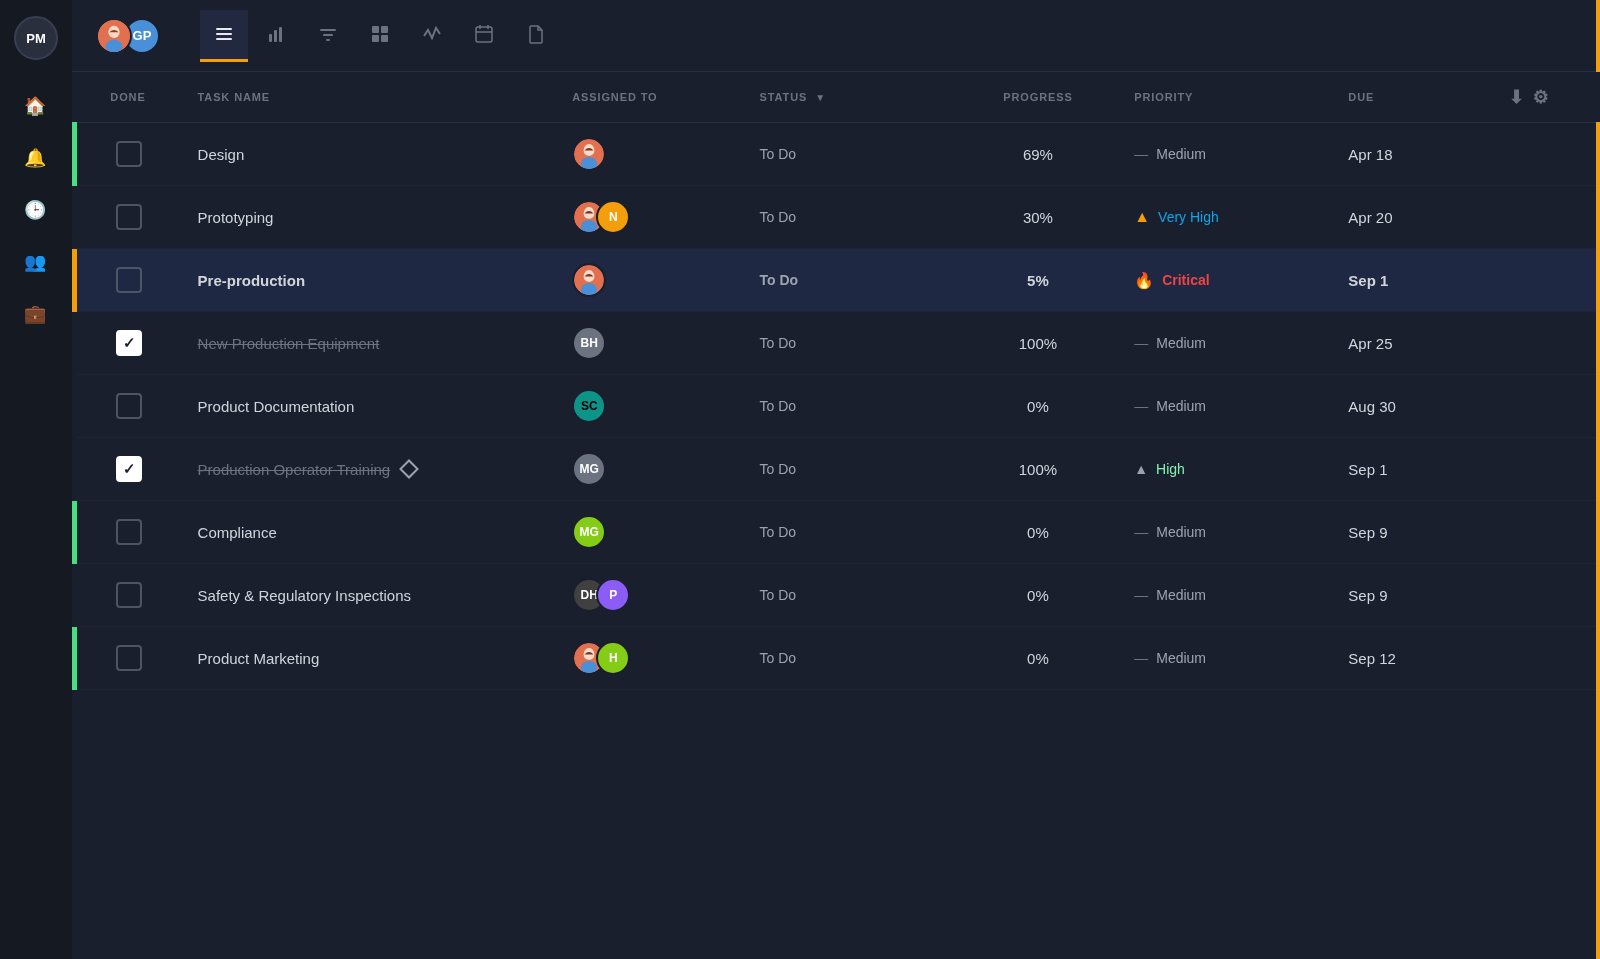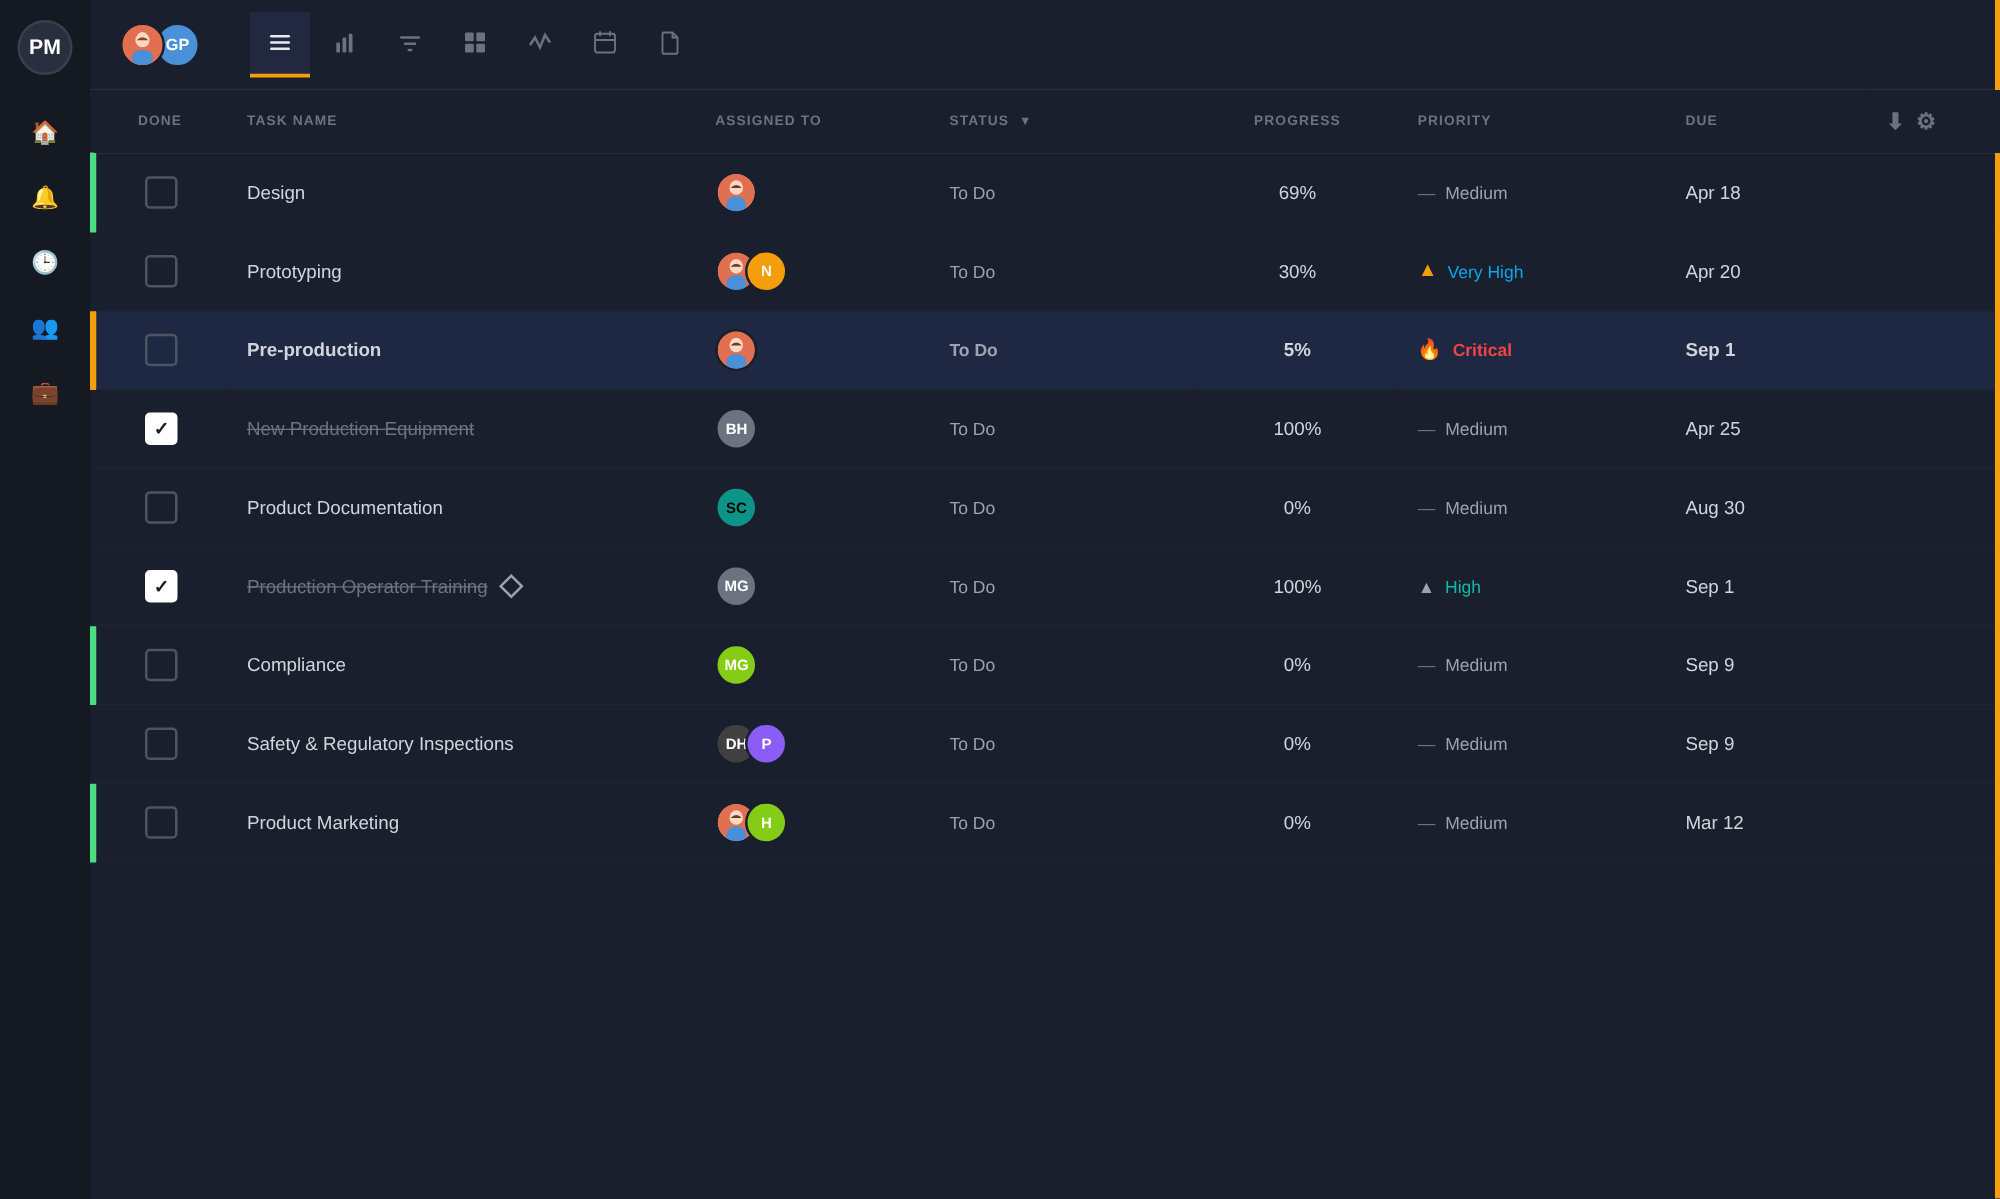--- a/index.html
+++ b/index.html
@@ -28,21 +28,21 @@
     .sidebar-logo {
       width: 44px;
       height: 44px;
       border-radius: 50%;
       background: #2a2f3e;
       display: flex;
       align-items: center;
       justify-content: center;
       color: #fff;
       font-weight: 700;
-      font-size: 17px;
+      font-size: 13px;
       margin-bottom: 16px;
       border: 2px solid #3a3f50;
     }
     .sidebar-icon {
       width: 44px;
       height: 44px;
       display: flex;
       align-items: center;
       justify-content: center;
       border-radius: 8px;
@@ -541,21 +541,21 @@
             <td>
               <div class="assigned-avatars">
                 <div class="assigned-avatar" style="background: rgb(107, 114, 128); color: rgb(255, 255, 255);">MG</div>
               </div>
             </td>
             <td><span class="status-badge">To Do</span></td>
             <td style="text-align: center;"><span class="progress-val">100%</span></td>
             <td>
               <div class="priority-cell">
                 <span style="color:#9ca3af; font-size:14px;">▲ </span>
-                <span style="color: #14b8a6;">High</span>
+                <span style="color: #86efac;">High</span>
               </div>
             </td>
             <td><span class="due-date">Sep 1</span></td>
             <td></td>
           </tr>
           <tr>
             <td class="left-border-green" style="text-align: center;">
               <div class="task-checkbox"></div>
             </td>
             <td>
@@ -623,21 +623,21 @@
               </div>
             </td>
             <td><span class="status-badge">To Do</span></td>
             <td style="text-align: center;"><span class="progress-val">0%</span></td>
             <td>
               <div class="priority-cell">
                 <span style="color:#6b7280; font-size:14px;">— </span>
                 <span style="color: rgb(156, 163, 175);">Medium</span>
               </div>
             </td>
-            <td><span class="due-date">Mar 12</span></td>
+            <td><span class="due-date">Sep 12</span></td>
             <td></td>
           </tr>
         </tbody>
     </table>
   </div>
 
   <div style="position:absolute; right:0; top:0; bottom:0; width:4px; background:#f59e0b;"></div>
 </div>
 
 </body></html>

